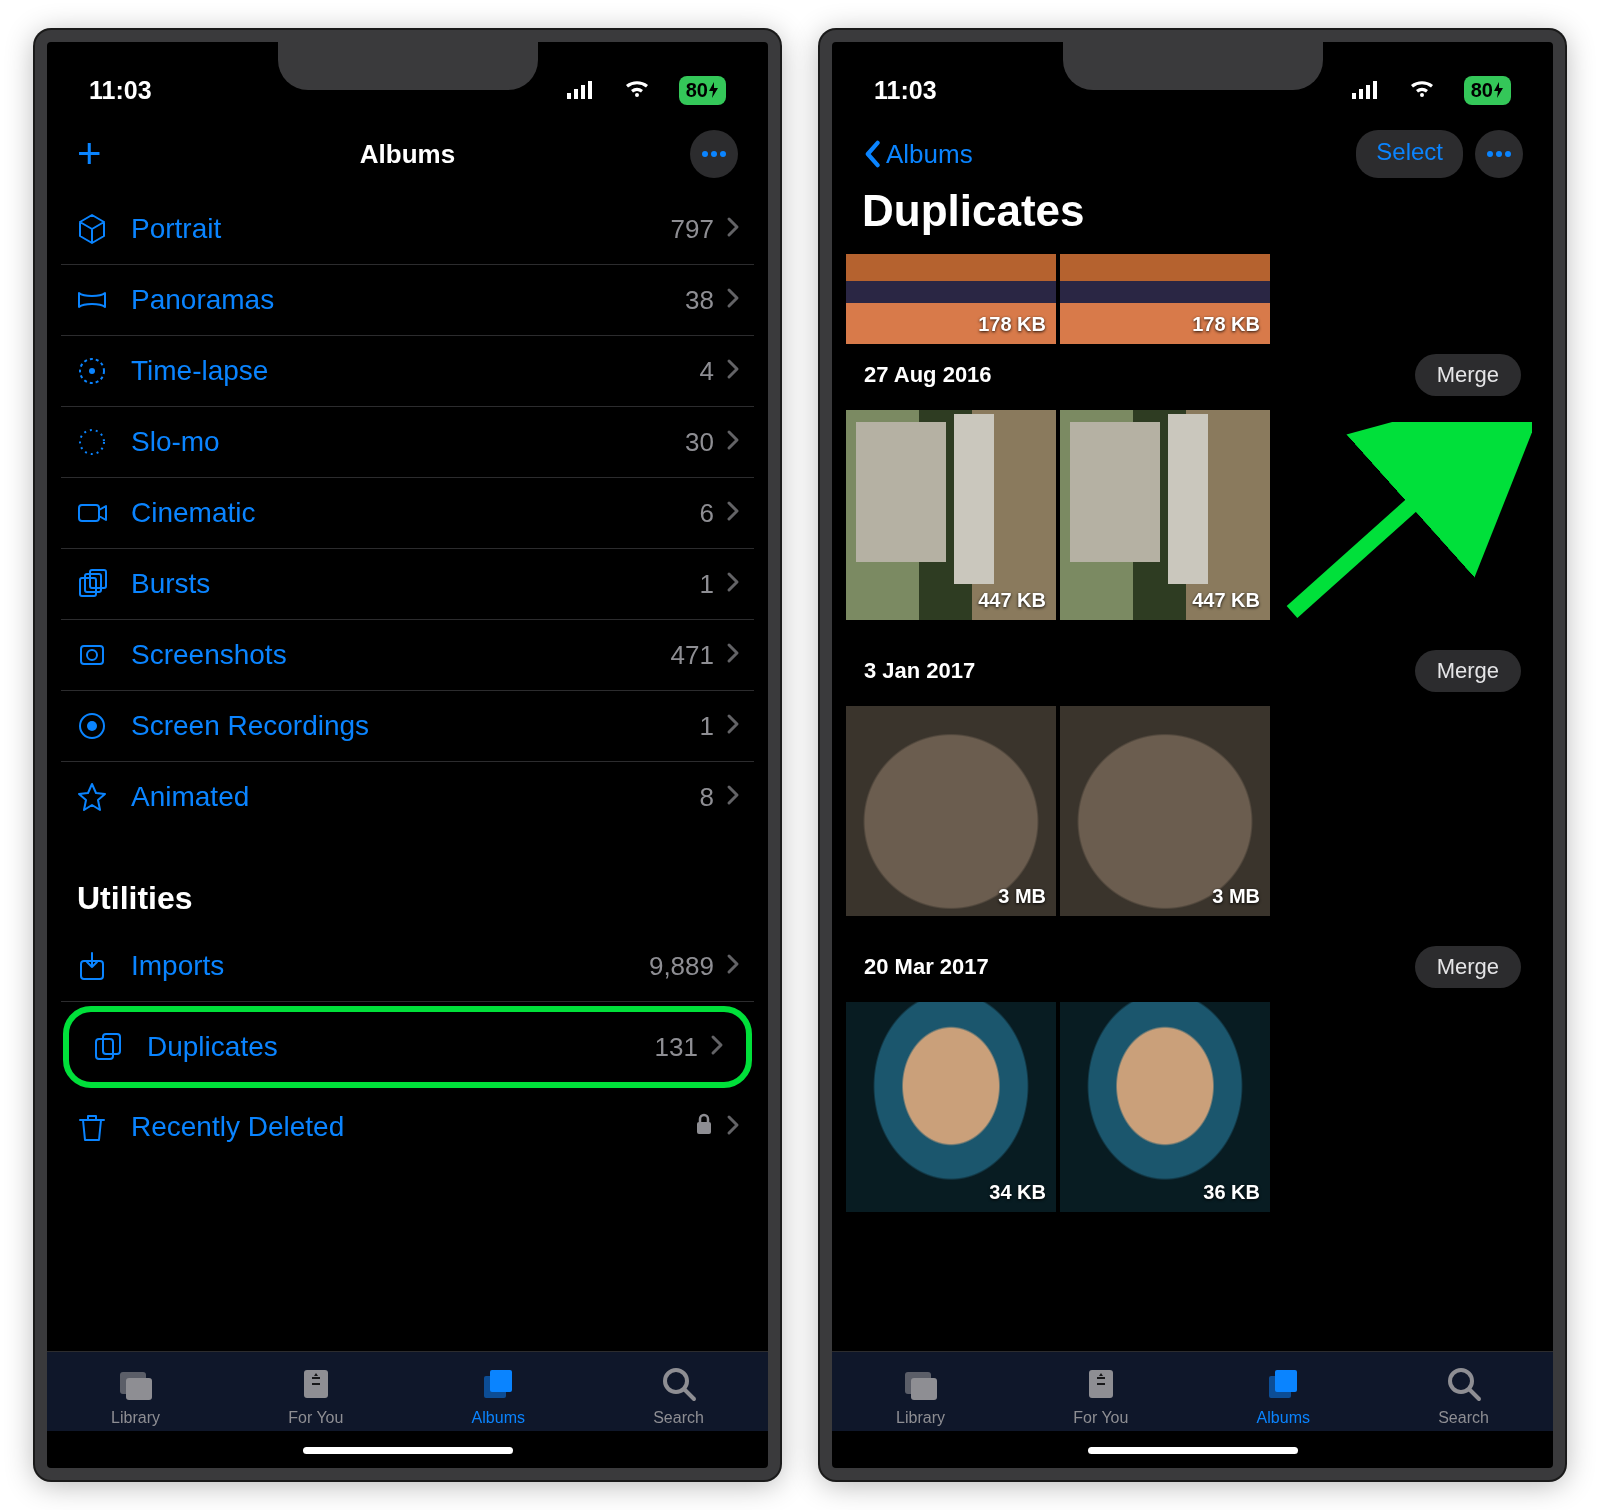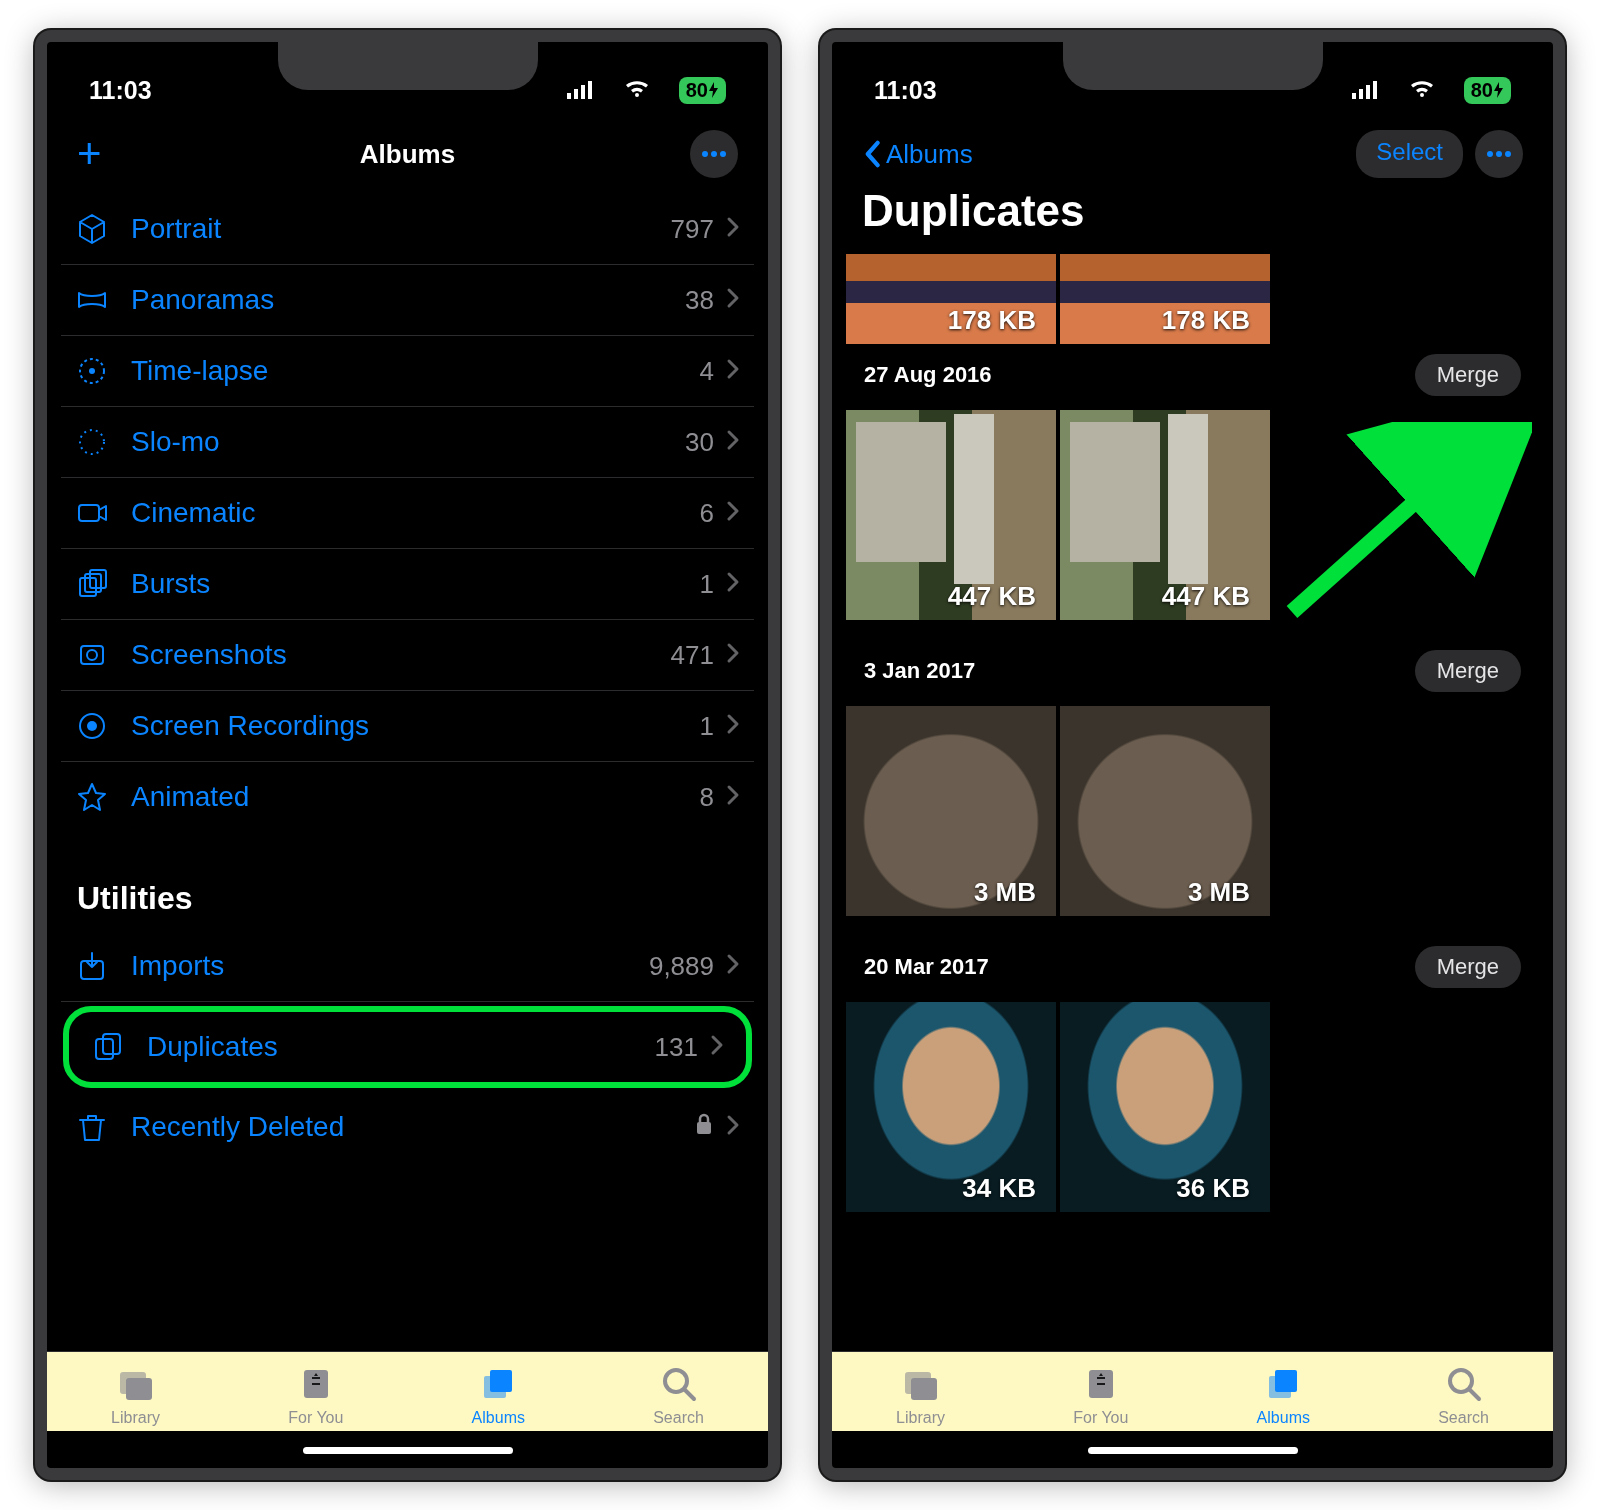--- a/index.html
+++ b/index.html
@@ -38,21 +38,21 @@
   .status-bar {
     height: 78px;
     display: flex;
     justify-content: space-between;
     align-items: center;
     padding: 18px 42px 0;
     color: #fff;
     font-size: 25px;
     font-weight: 600;
   }
-  .status-icons { display: flex; gap: 28px; align-items: center; }
+  .status-icons { display: flex; gap: 28px; }
   .battery {
     background: #34c759;
     border-radius: 8px;
     padding: 2px 7px;
     font-size: 20px;
     font-weight: 700;
     color: #000;
     display: flex;
     align-items: center;
   }
@@ -100,38 +100,38 @@
   .row-count { color:#8e8e93; font-size:26px; margin-right:12px; }
   .chevron { color:#636366; }
   .section-title { color:#fff; font-size:32px; font-weight:700; padding:48px 16px 14px; }
   .highlight-ring {
     border:6px solid #00e03a; border-radius:28px; margin:4px 2px; padding:0 8px;
   }
   .highlight-ring .list-row { border-bottom:none; }
   .lock-icon { color:#8e8e93; margin-right:12px; }
   .tabbar {
     display:flex; justify-content:space-around; align-items:center;
-    padding:12px 0 4px; background:#fef9c3; border-top:1px solid #2c2c2e;
+    padding:12px 0 4px; background:#0f172a; border-top:1px solid #2c2c2e;
   }
   .tab { display:flex; flex-direction:column; align-items:center; gap:3px;
     color:#8e8e93; font-size:16px; }
   .tab.active { color:#0a84ff; }
   .tab svg { width:40px; height:38px; }
   .home-indicator {
     width:210px; height:7px; background:#fff; border-radius:4px;
     margin:16px auto 14px;
   }
   
   .dup-group { margin-bottom:20px; }
   .dup-header { display:flex; align-items:center; justify-content:space-between; padding:10px 18px 14px; }
   .dup-date { color:#fff; font-size:22px; font-weight:700; }
   .merge-btn { background:#2c2c2e; color:#e5e5e7; font-size:22px; padding:8px 22px; border-radius:22px; }
   .thumbs { display:flex; gap:4px; }
   .thumb { width:210px; height:210px; position:relative; background:#1c1c1e; display:flex; align-items:center; justify-content:center; overflow:hidden; }
-  .thumb .size { position:absolute; right:20px; bottom:8px; color:#fff; font-size:26px; font-weight:600; text-shadow:0 1px 3px rgba(0,0,0,.9); }
+  .thumb .size { position:absolute; right:10px; bottom:8px; color:#fff; font-size:20px; font-weight:600; text-shadow:0 1px 3px rgba(0,0,0,.9); }
   .thumb.half { height:90px; }
   .arrow-svg { position:absolute; z-index:20; pointer-events:none; }
   
   .art1 { background:linear-gradient(#b5622f 0 30%, #2a2644 30% 55%, #d87a4a 55% 100%); }
   .art2 { background:linear-gradient(to right,#7b8a62 0 35%, #2e3c22 35% 60%, #8a7a5d 60%); }
   .art2::before { content:""; position:absolute; top:12px; left:10px; width:90px; height:140px; background:#b5b1a3; }
   .art2::after { content:""; position:absolute; top:4px; left:108px; width:40px; height:170px; background:#cac7bd; }
   .art3 { background:radial-gradient(circle 110px at 50% 55%, #6b5d4f 0 78%, #3a342c 80%); }
   .art4 { background:radial-gradient(ellipse 95px 115px at 50% 40%, #caa07a 0 50%, #1b566d 52% 80%, #081c22 82%); }
 </style>

